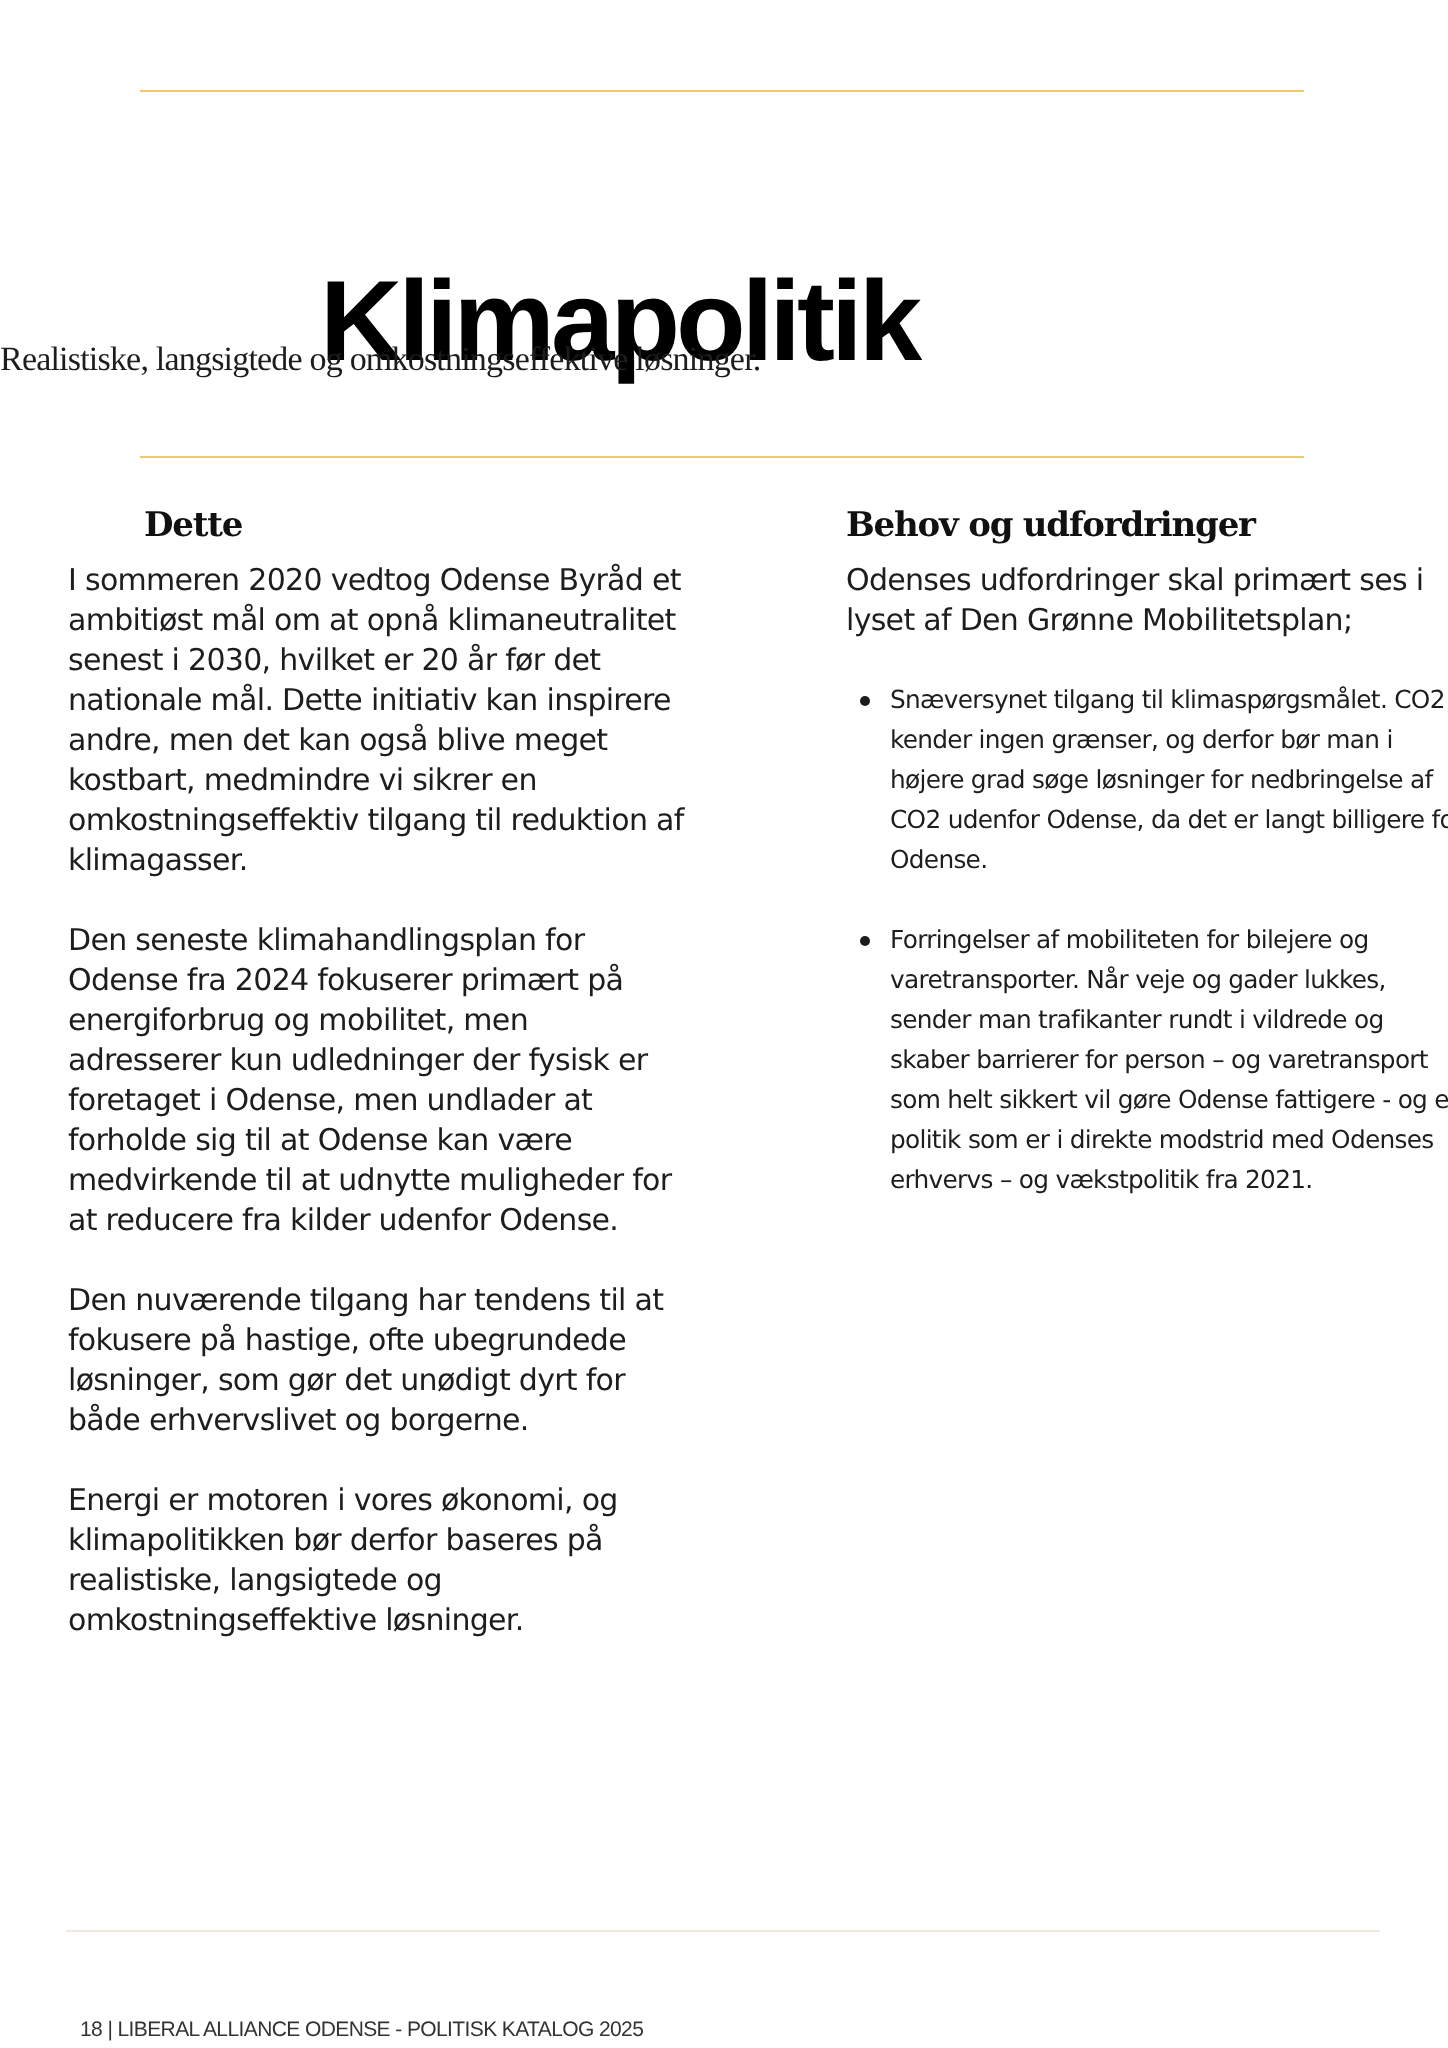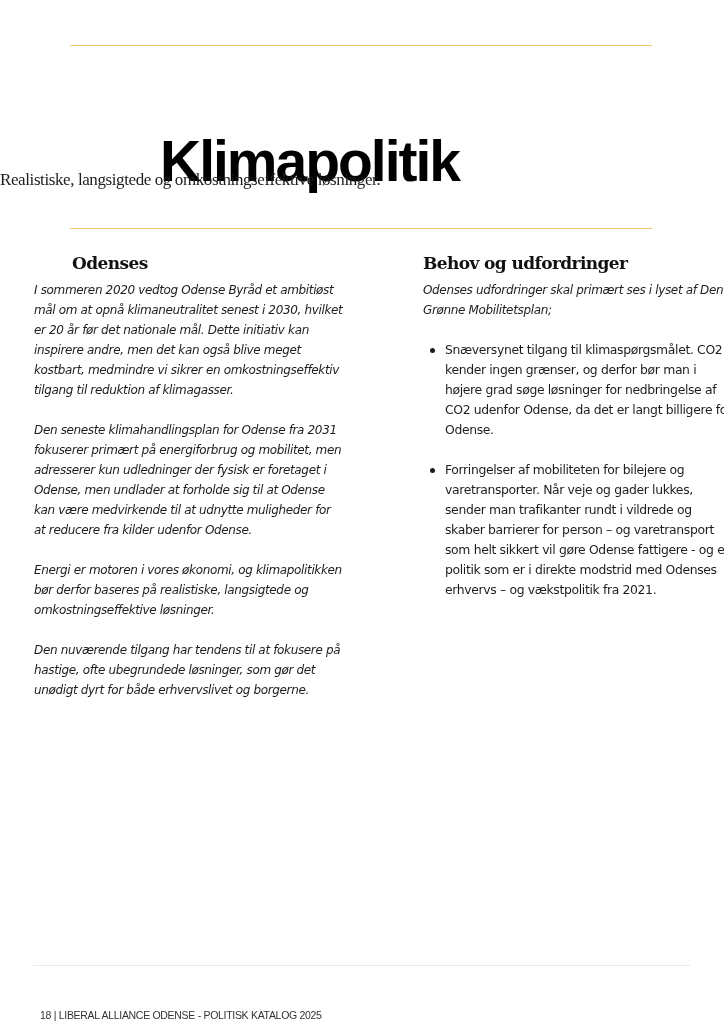--- a/index.html
+++ b/index.html
@@ -62,26 +62,25 @@
       letter-spacing: -0.6px;
       color: #111;
       margin: 0;
       line-height: 26px;
       height: 30px;
     }
     .col-left .heading { padding-left: 38px; }
 
     .para {
       font-family: "DejaVu Sans", sans-serif;
-      font-size: 12px;
+      font-size: 15px;
       letter-spacing: -0.35px;
       line-height: 20px;
       color: #1d1d1d;
       margin: 0 0 20px 0;
-      font-style: italic;
     }
 
     .bullets {
       list-style: none;
       margin: 0;
       padding: 0;
     }
     .bullet {
       position: relative;
       padding-left: 22px;
@@ -118,25 +117,25 @@
 <body>
 
 <div class="rule rule-top"></div>
 
 <h1 class="title">Klimapolitik</h1>
 <div class="subtitle">Realistiske, langsigtede og omkostningseffektive løsninger.</div>
 
 <div class="rule rule-mid"></div>
 
 <section class="col col-left">
-  <h2 class="heading">Odenses</h2>
+  <h2 class="heading">Dette</h2>
   <p class="para">I sommeren 2020 vedtog Odense Byråd et ambitiøst mål om at opnå klimaneutralitet senest i 2030, hvilket er 20 år før det nationale mål. Dette initiativ kan inspirere andre, men det kan også blive meget kostbart, medmindre vi sikrer en omkostningseffektiv tilgang til reduktion af klimagasser.</p>
-  <p class="para">Den seneste klimahandlingsplan for Odense fra 2031 fokuserer primært på energiforbrug og mobilitet, men adresserer kun udledninger der fysisk er foretaget i Odense, men undlader at forholde sig til at Odense kan være medvirkende til at udnytte muligheder for at reducere fra kilder udenfor Odense.</p>
+  <p class="para">Den seneste klimahandlingsplan for Odense fra 2024 fokuserer primært på energiforbrug og mobilitet, men adresserer kun udledninger der fysisk er foretaget i Odense, men undlader at forholde sig til at Odense kan være medvirkende til at udnytte muligheder for at reducere fra kilder udenfor Odense.</p>
+  <p class="para">Den nuværende tilgang har tendens til at fokusere på hastige, ofte ubegrundede løsninger, som gør det unødigt dyrt for både erhvervslivet og borgerne.</p>
   <p class="para">Energi er motoren i vores økonomi, og klimapolitikken bør derfor baseres på realistiske, langsigtede og omkostningseffektive løsninger.</p>
-  <p class="para">Den nuværende tilgang har tendens til at fokusere på hastige, ofte ubegrundede løsninger, som gør det unødigt dyrt for både erhvervslivet og borgerne.</p>
 </section>
 
 <section class="col col-right">
   <h2 class="heading">Behov og udfordringer</h2>
   <p class="para">Odenses udfordringer skal primært ses i lyset af Den Grønne Mobilitetsplan;</p>
   <ul class="bullets">
     <li class="bullet">
       <span class="bullet-dot"></span>
       <span>Snæversynet tilgang til klimaspørgsmålet. CO2 kender ingen grænser, og derfor bør man i højere grad søge løsninger for nedbringelse af CO2 udenfor Odense, da det er langt billigere for Odense.</span>
     </li>

